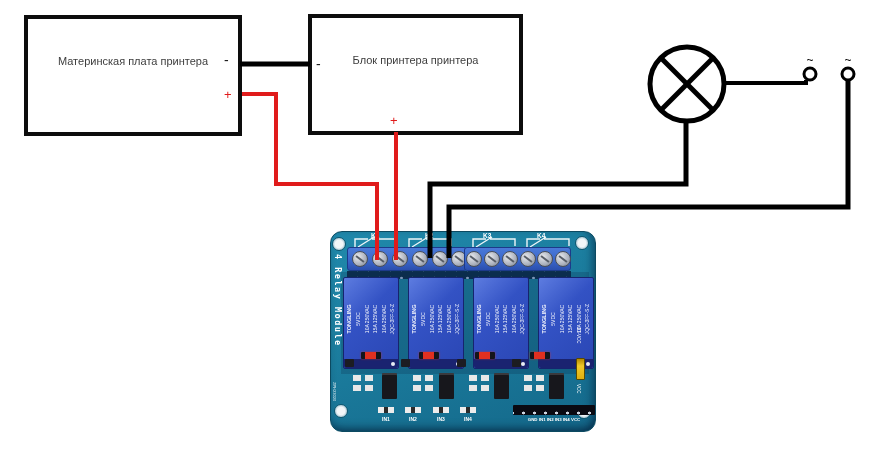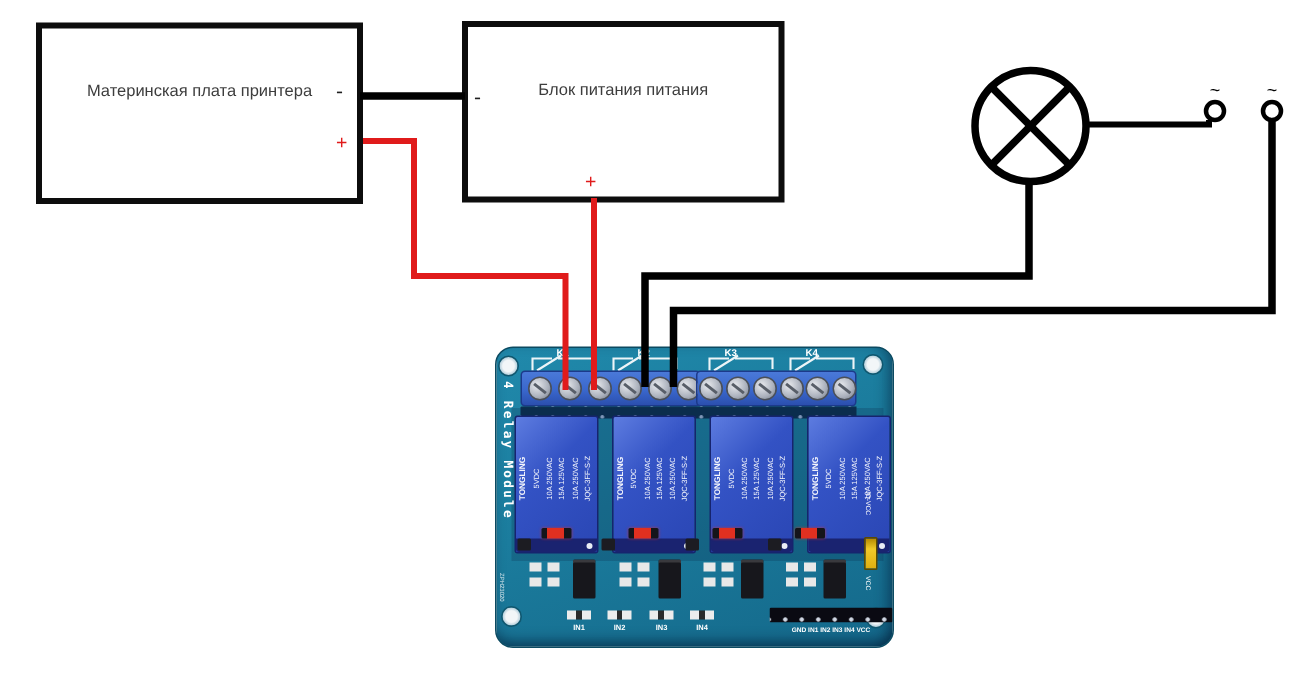--- a/index.html
+++ b/index.html
@@ -88,21 +88,21 @@
 
 <div id="stage">
 
   <div class="schembox" id="box-motherboard">
     <div class="boxlabel">Материнская плата принтера</div>
   </div>
   <span class="pol" style="left:224px;top:53px;">-</span>
   <span class="pol red" style="left:224px;top:88px;">+</span>
 
   <div class="schembox" id="box-psu">
-    <div class="boxlabel">Блок питания питания</div>
+    <div class="boxlabel">Блок принтера принтера</div>
   </div>
   <span class="pol" style="left:316px;top:57px;">-</span>
   <span class="pol red" style="left:390px;top:114px;">+</span>
 
   <span class="tilde" style="left:803px;top:53px;">~</span>
   <span class="tilde" style="left:841px;top:53px;">~</span>
 
   <svg id="wires" width="870" height="460">
     <path d="M240,64 H310" fill="none" stroke="#000000" stroke-width="5"></path>
     <path d="M242,94 H276 V184 H377 V260" fill="none" stroke="#e01b1b" stroke-width="4"></path>

